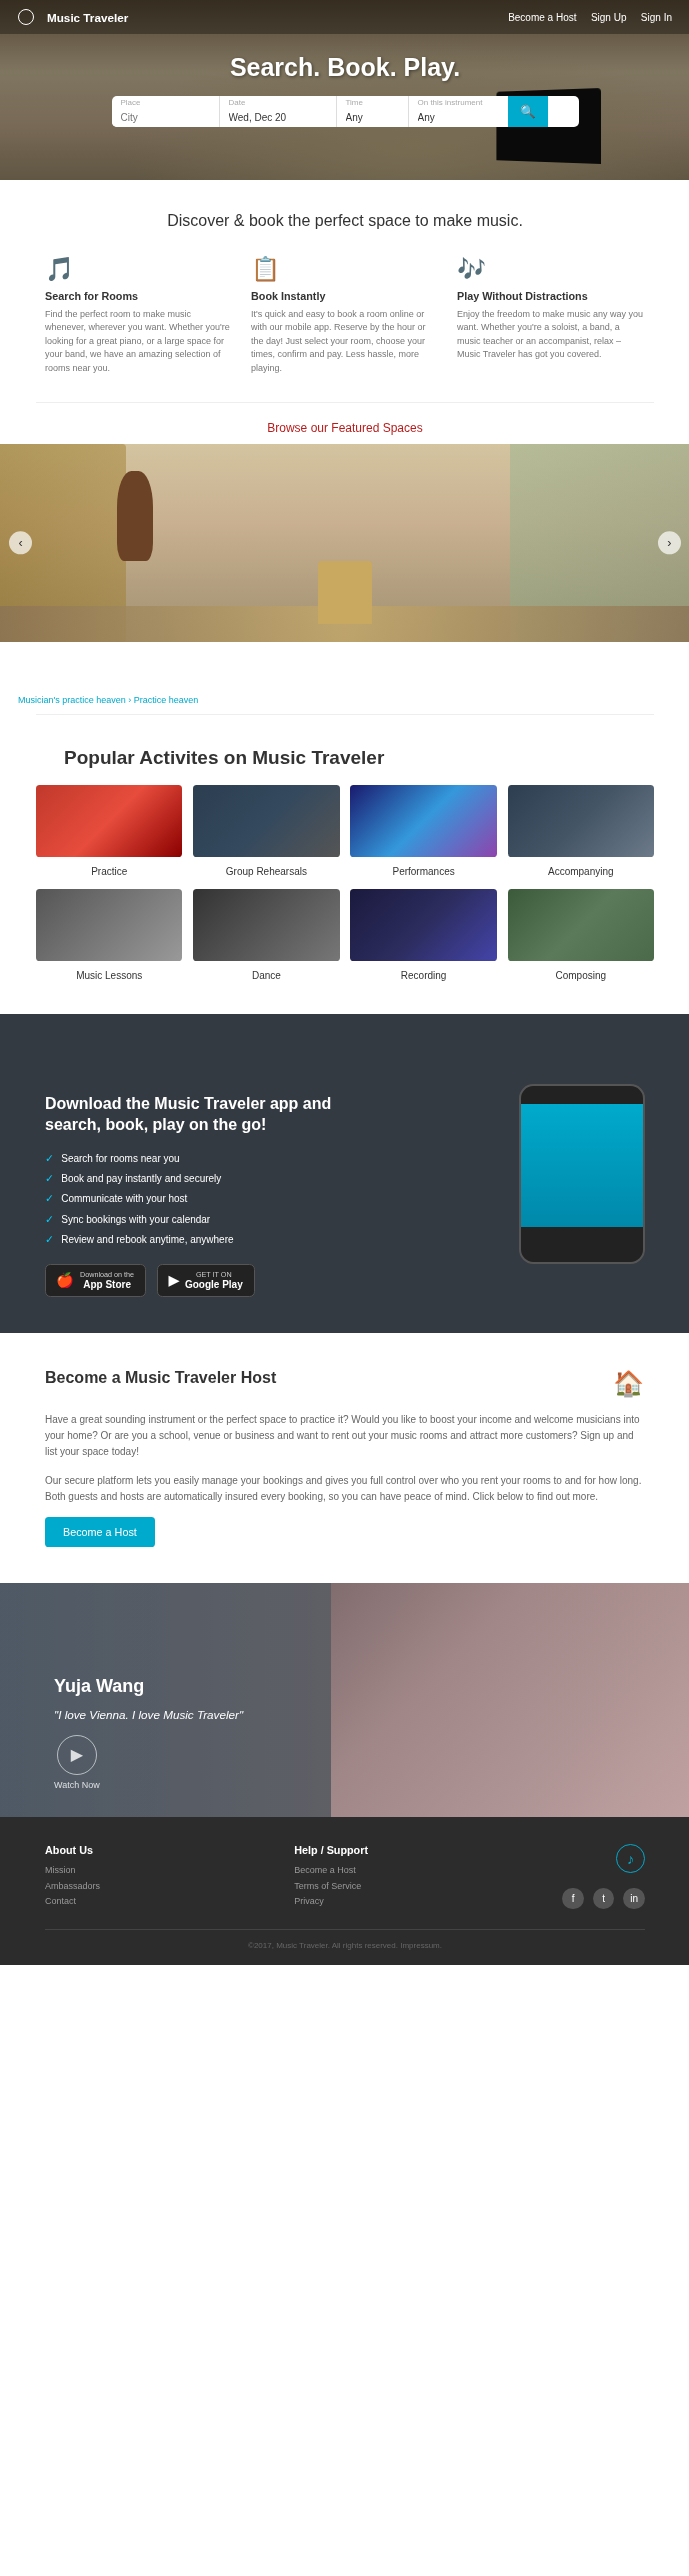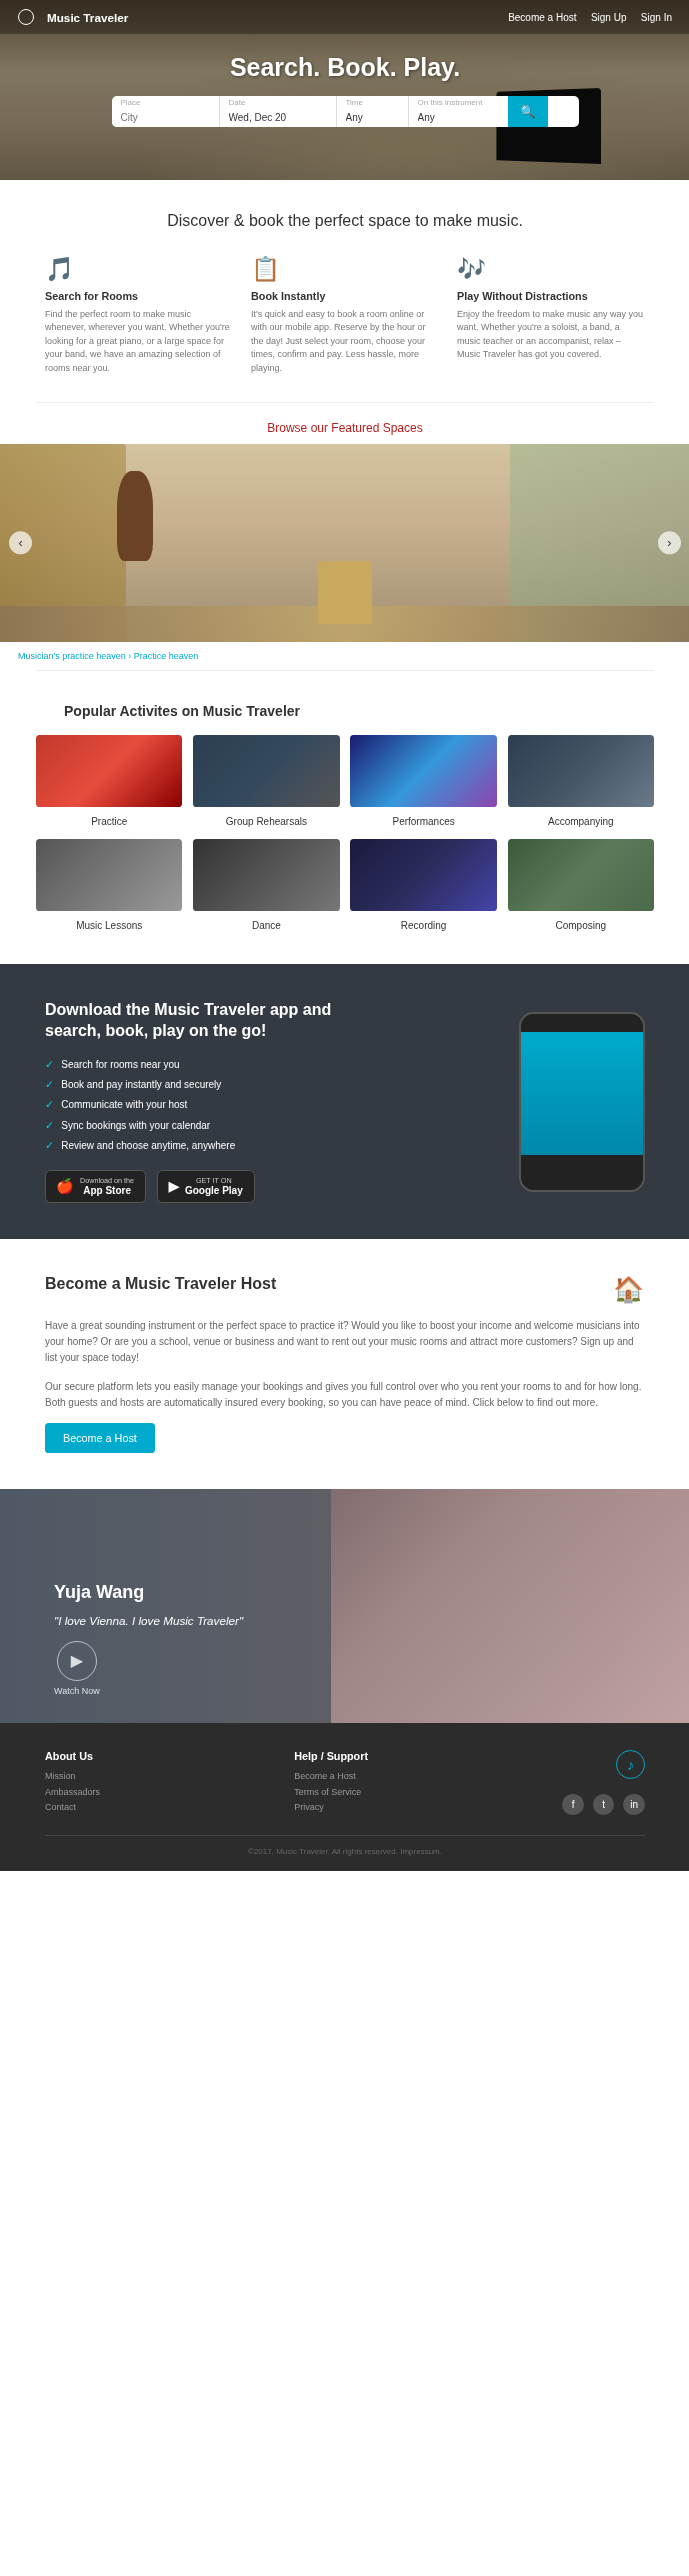--- a/index.html
+++ b/index.html
@@ -93,28 +93,29 @@
       font-size: 12.6px;
       color: #333;
       display: flex; align-items: center; justify-content: center;
     }
     .carousel-arrow.left { left: 9px; }
     .carousel-arrow.right { right: 9px; }
     .slide-caption {
       background: #fff;
       padding: 9px 18px;
       text-align: left;
+      margin-top: 44px;
     }
     .slide-caption .breadcrumb { font-size: 9px; color: #aaa; }
     .slide-caption .breadcrumb span { color: #00aacc; }
     .slide-caption h3 { font-size: 16px; font-weight: bold; color: #333; margin-top: 3.6px; }
 
     
     .popular { padding: 32px 36px; }
-    .popular h2 { font-size: 14px; color: #333; margin-bottom: 16px; padding-left: 28px; }
+    .popular h2 { font-size: 19px; color: #333; margin-bottom: 16px; padding-left: 28px; }
     .activities-grid { display: grid; grid-template-columns: repeat(4, 1fr); gap: 10.8px; }
     .activity-item { text-align: center; cursor: pointer; }
     .activity-img {
       width: 100%;
       height: 72px;
       border-radius: 3.6px;
       overflow: hidden;
       margin-bottom: 5.4px;
     }
     .activity-img div {
@@ -135,21 +136,21 @@
     
     .app-section {
       background: linear-gradient(rgba(0,0,0,0.55), rgba(0,0,0,0.55)), #708090;
       padding: 36px 45px;
       color: #fff;
       display: flex;
       align-items: center;
       justify-content: space-between;
       min-height: 234px;
     }
-    .app-left { max-width: 305px; }
+    .app-left { max-width: 305px; margin-top: 44px; }
     .app-left h2 { font-size: 16px; font-weight: bold; margin-bottom: 16px; line-height: 1.3; }
     .app-features { list-style: none; margin-bottom: 18px; }
     .app-features li { font-size: 10px; margin-bottom: 7.2px; display: flex; align-items: center; gap: 7.2px; }
     .check-icon { color: #00ccff; font-size: 10.8px; }
     .app-buttons { display: flex; gap: 10.8px; margin-top: 14.4px; }
     .app-btn {
       background: #222;
       border: 0.9px solid #555;
       border-radius: 5.4px;
       padding: 5.4px 10.8px;
@@ -473,21 +474,21 @@
       <li>
         <span class="check-icon">✓</span>
         <span>Communicate with your host</span>
       </li>
       <li>
         <span class="check-icon">✓</span>
         <span>Sync bookings with your calendar</span>
       </li>
       <li>
         <span class="check-icon">✓</span>
-        <span>Review and choose anytime, anywhere</span>
+        <span>Review and rebook anytime, anywhere</span>
       </li>
     </ul>
     <div class="app-buttons">
       <button class="app-btn">
         <span class="btn-icon">🍎</span>
         <span class="btn-text">
           <span class="top">Download on the</span>
           <span class="bottom">App Store</span>
         </span>
       </button>

